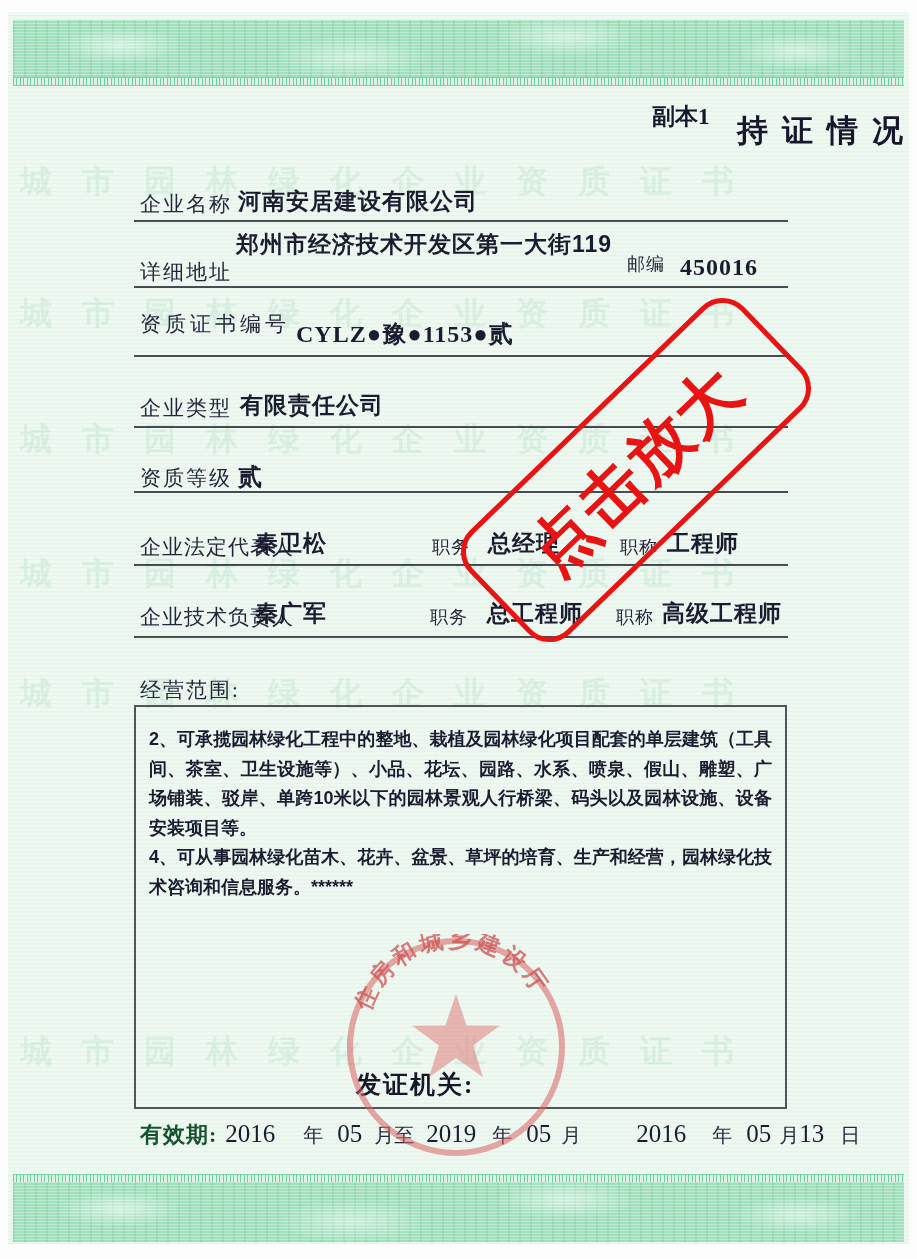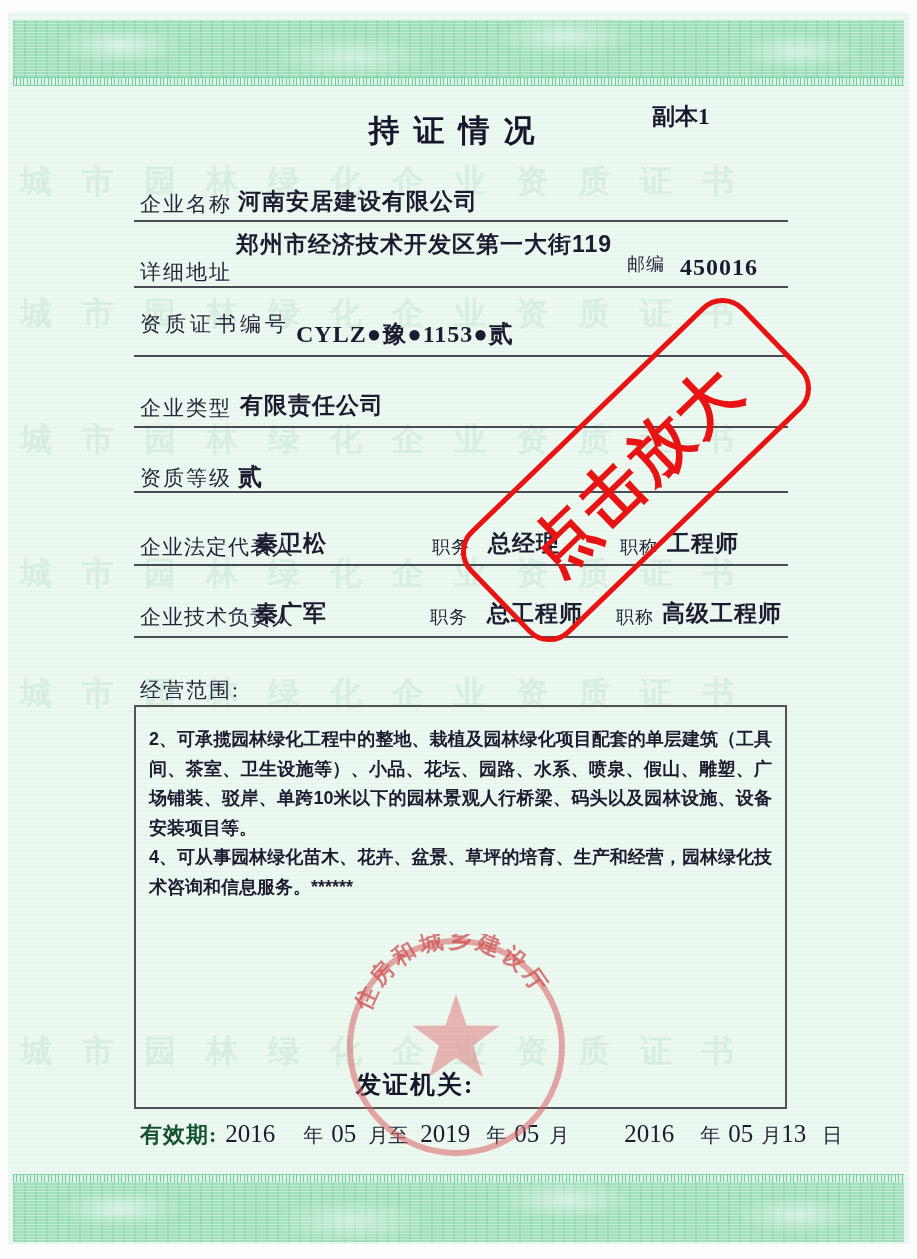--- a/index.html
+++ b/index.html
@@ -25,21 +25,21 @@
   .strip-top{top:77px;}
   .strip-bottom{top:1174px;}
 
   
   .wm{position:absolute;left:20px;width:877px;white-space:nowrap;overflow:hidden;
       font-size:32px;font-weight:bold;letter-spacing:30px;color:rgba(140,205,172,0.20);
       font-family:"Liberation Sans",sans-serif;z-index:1;}
 
   
   .doc{position:absolute;inset:0;z-index:2;}
-  .title{position:absolute;left:0;right:0;top:110px;text-align:center;
+  .title{position:absolute;left:0;right:0;top:110px;text-align:right;
          font-size:31px;font-weight:bold;letter-spacing:14px;color:#16162c;}
   .copy{position:absolute;left:652px;top:101px;font-size:23px;font-weight:bold;color:#16162c;}
   .lbl{position:absolute;font-size:21px;letter-spacing:2px;color:#26263b;}
   .lbl-sm{position:absolute;font-size:18px;letter-spacing:1px;color:#26263b;}
   .val{position:absolute;font-family:"Liberation Sans",sans-serif;font-weight:bold;
        font-size:23px;color:#1c1c30;letter-spacing:1px;}
   .val-serif{position:absolute;font-weight:bold;font-size:24px;color:#1c1c30;letter-spacing:1px;}
   .rule{position:absolute;left:134px;width:654px;height:2px;background:rgba(45,45,55,0.85);}
 
   
@@ -48,21 +48,21 @@
   .scope-box p{margin:0;font-family:"Liberation Sans",sans-serif;font-weight:bold;
                font-size:18px;line-height:29.5px;color:#1c1c30;text-align:justify;}
   .issuer{position:absolute;left:356px;top:1068px;font-size:25px;font-weight:bold;
           letter-spacing:2px;color:#17172c;}
 
   
   .validity{position:absolute;left:140px;top:1120px;display:flex;align-items:baseline;}
   .v-lbl{font-size:22px;font-weight:bold;letter-spacing:1px;color:#14532d;}
   .v-num{font-size:25px;color:#1c1c30;}
   .v-unit{font-size:20px;color:#26263b;}
-  .g2{margin-left:8px;}.g8{margin-left:8px;}.g10{margin-left:10px;}.g12{margin-left:12px;}
+  .g2{margin-left:14px;}.g8{margin-left:8px;}.g10{margin-left:10px;}.g12{margin-left:12px;}
   .g16{margin-left:16px;}.g26{margin-left:26px;}.g28{margin-left:28px;}.g55{margin-left:55px;}
 
   
   .seal{position:absolute;left:336px;top:934px;z-index:3;pointer-events:none;}
 
   
   .stamp{position:absolute;left:445px;top:398px;width:372px;height:134px;z-index:4;
          border:5px solid #e81414;border-radius:30px;transform:rotate(-44deg);
          display:flex;align-items:center;justify-content:center;cursor:pointer;}
   .stamp span{font-family:"Liberation Sans",sans-serif;font-weight:bold;font-size:64px;

